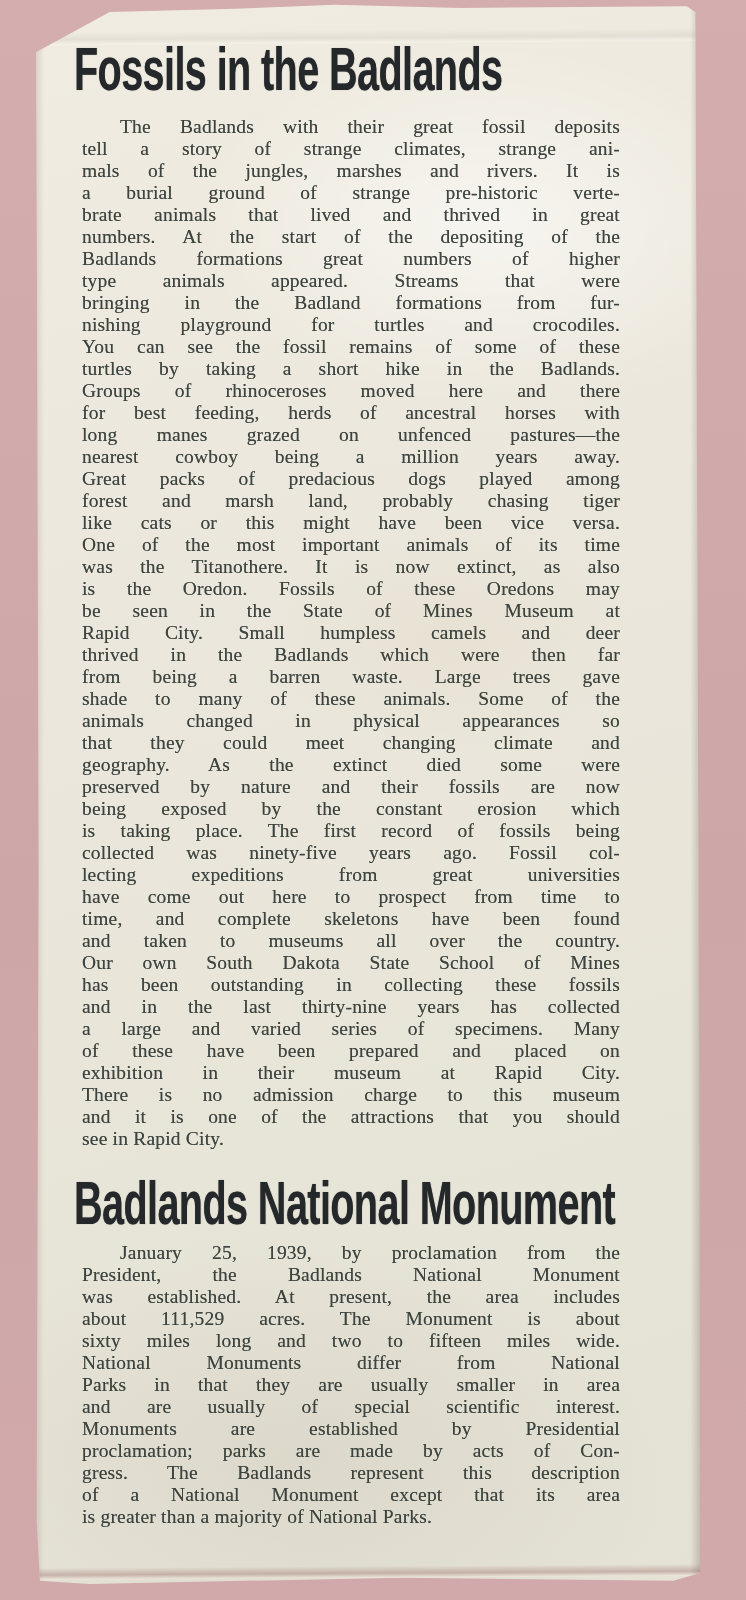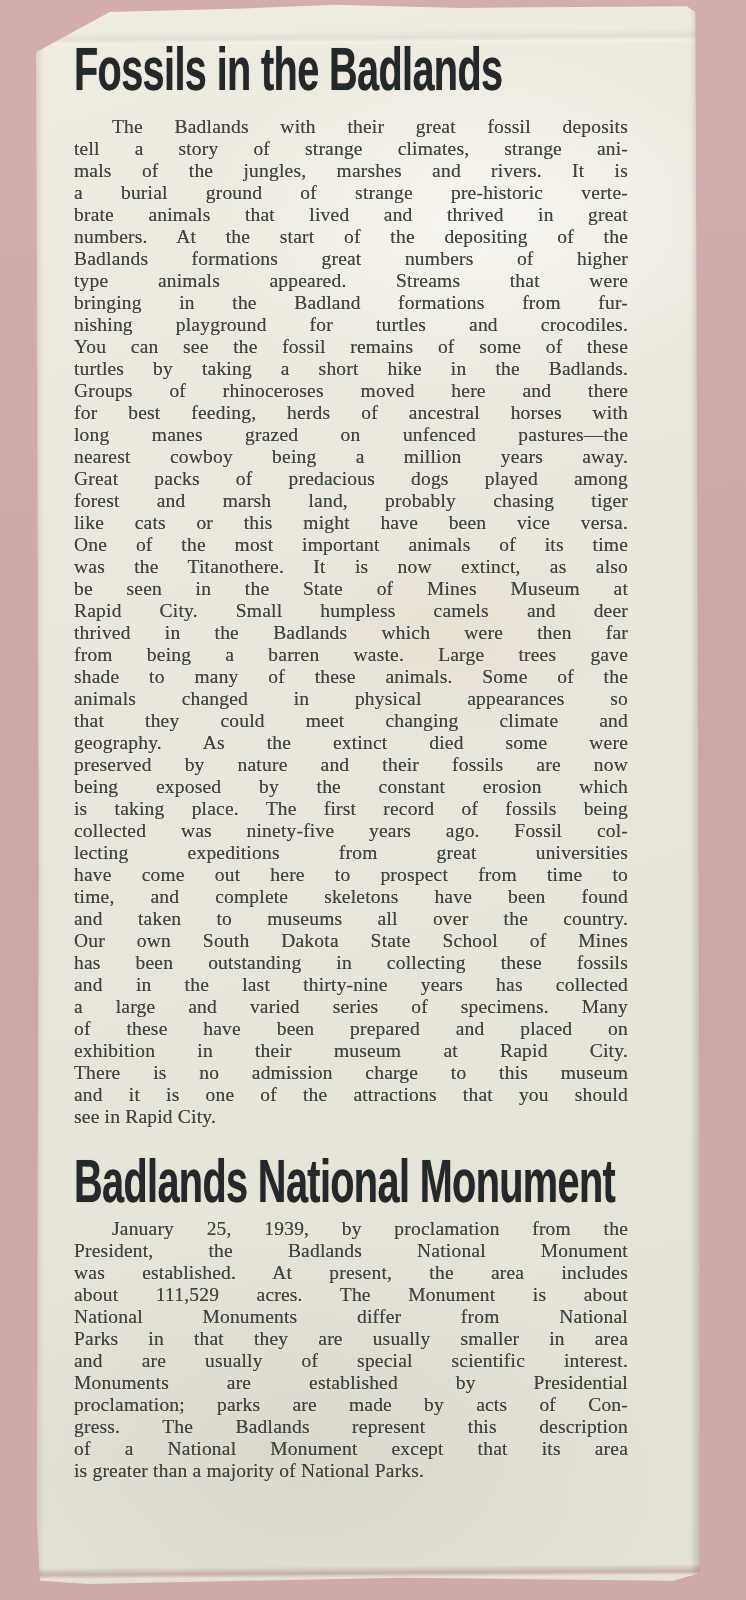--- a/index.html
+++ b/index.html
@@ -73,21 +73,21 @@
     letter-spacing: -1px;
     color: var(--ink-heading, #24282a);
     transform: scaleX(0.64);
     transform-origin: 0 50%;
     white-space: nowrap;
     margin: 0;
     text-shadow: 0 0 1px rgba(30,34,36,0.55);
   }
   #heading-fossils { margin: 0 0 16px 0; }
   #heading-monument { margin: 22px 0 6px 0; }
-  .para { margin: 0; }
+  .para { margin: 8px; }
   .line {
     font-size: 19.5px;
     line-height: 22px;
     color: var(--ink-body, #3d443f);
     letter-spacing: 0.2px;
     text-align: justify;
     text-align-last: justify;
     text-justify: inter-word;
     text-shadow: 0 0 0.6px rgba(61,68,63,0.65);
     white-space: normal;
@@ -124,20 +124,21 @@
         <div class="line">turtles by taking a short hike in the Badlands.</div>
         <div class="line">Groups of rhinoceroses moved here and there</div>
         <div class="line">for best feeding, herds of ancestral horses with</div>
         <div class="line">long manes grazed on unfenced pastures—the</div>
         <div class="line">nearest cowboy being a million years away.</div>
         <div class="line">Great packs of predacious dogs played among</div>
         <div class="line">forest and marsh land, probably chasing tiger</div>
         <div class="line">like cats or this might have been vice versa.</div>
         <div class="line">One of the most important animals of its time</div>
         <div class="line">was the Titanothere. It is now extinct, as also</div>
+        <div class="line">is the Oredon. Fossils of these Oredons may</div>
         <div class="line">be seen in the State of Mines Museum at</div>
         <div class="line">Rapid City. Small humpless camels and deer</div>
         <div class="line">thrived in the Badlands which were then far</div>
         <div class="line">from being a barren waste. Large trees gave</div>
         <div class="line">shade to many of these animals. Some of the</div>
         <div class="line">animals changed in physical appearances so</div>
         <div class="line">that they could meet changing climate and</div>
         <div class="line">geography. As the extinct died some were</div>
         <div class="line">preserved by nature and their fossils are now</div>
         <div class="line">being exposed by the constant erosion which</div>
@@ -158,20 +159,21 @@
         <div class="line last">see in Rapid City.</div>
       </div>
 
     <h1 id="heading-monument" class="heading">Badlands National Monument</h1>
 
     <div class="para" id="para-monument">
         <div class="line first">January 25, 1939, by proclamation from the</div>
         <div class="line">President, the Badlands National Monument</div>
         <div class="line">was established. At present, the area includes</div>
         <div class="line">about 111,529 acres. The Monument is about</div>
+        <div class="line">sixty miles long and two to fifteen miles wide.</div>
         <div class="line">National Monuments differ from National</div>
         <div class="line">Parks in that they are usually smaller in area</div>
         <div class="line">and are usually of special scientific interest.</div>
         <div class="line">Monuments are established by Presidential</div>
         <div class="line">proclamation; parks are made by acts of Con-</div>
         <div class="line">gress. The Badlands represent this description</div>
         <div class="line">of a National Monument except that its area</div>
         <div class="line last">is greater than a majority of National Parks.</div>
       </div>
 

